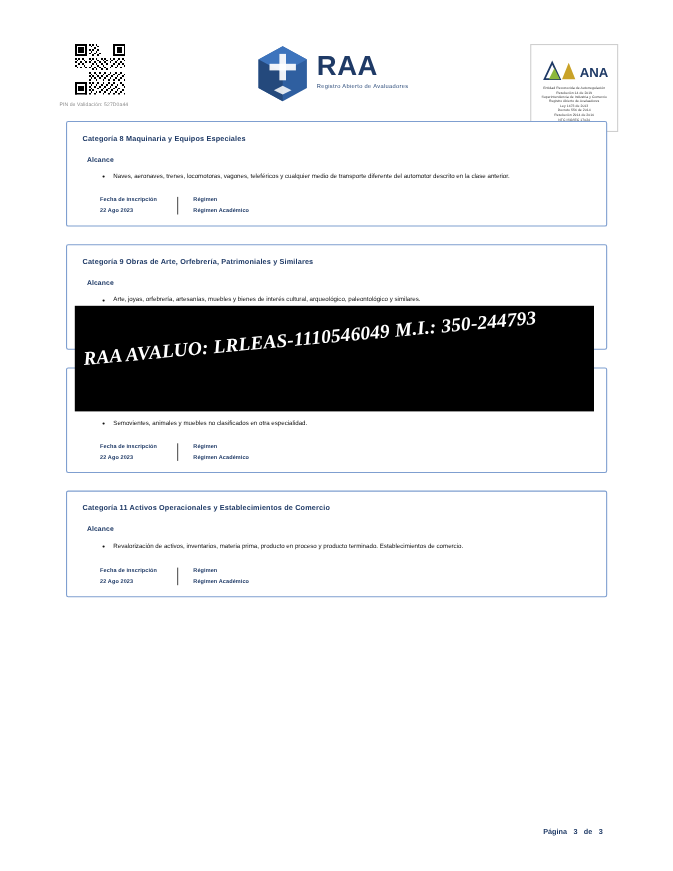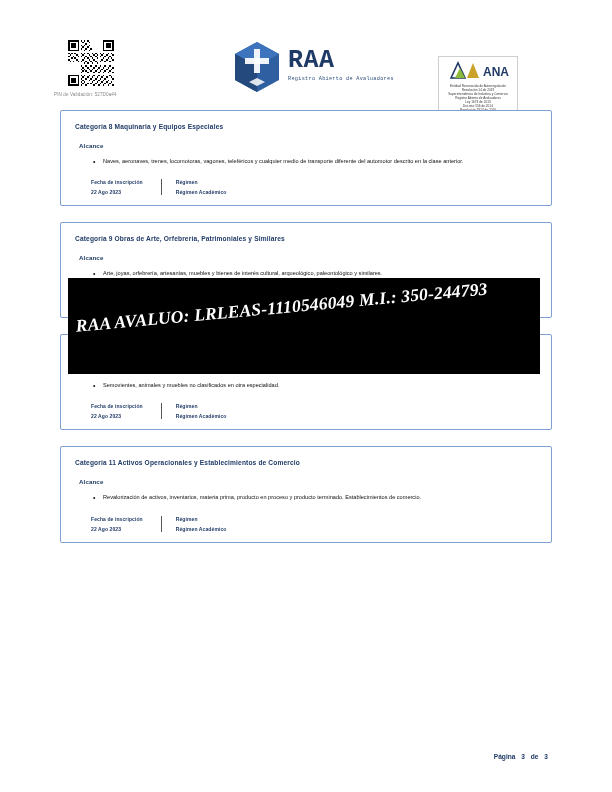--- a/index.html
+++ b/index.html
@@ -52,21 +52,20 @@
     align-items: flex-start;
   }
   .raa-cube {
     width: 50px;
     height: 54px;
     position: relative;
   }
   .raa-text {
     margin-left: 6px;
     padding-top: 8px;
-    font-family: Liberation Mono, monospace;
   }
   .raa-title {
     font-size: 25px;
     font-weight: bold;
     color: #1f3a66;
     letter-spacing: 0.5px;
     line-height: 1;
   }
   .raa-sub {
     font-size: 5.2px;
@@ -77,28 +76,27 @@
   .raa-url {
     position: absolute;
     left: 268px;
     top: 112px;
     font-size: 5px;
     color: #4a4a4a;
   }
 
   .ana-block {
     position: absolute;
-    left: 438px;
+    left: 482px;
     top: 40px;
     width: 74px;
     border: 1px solid #cfcfcf;
-    padding: 3px 2px 4px 2px;
+    padding: 13px 2px 4px 2px;
     text-align: center;
     background: #fff;
-    margin-top: 16px;
   }
   .ana-logo {
     width: 62px;
     height: 22px;
     margin: 0 auto;
     display: block;
   }
   .ana-lines {
     margin-top: 2px;
   }

